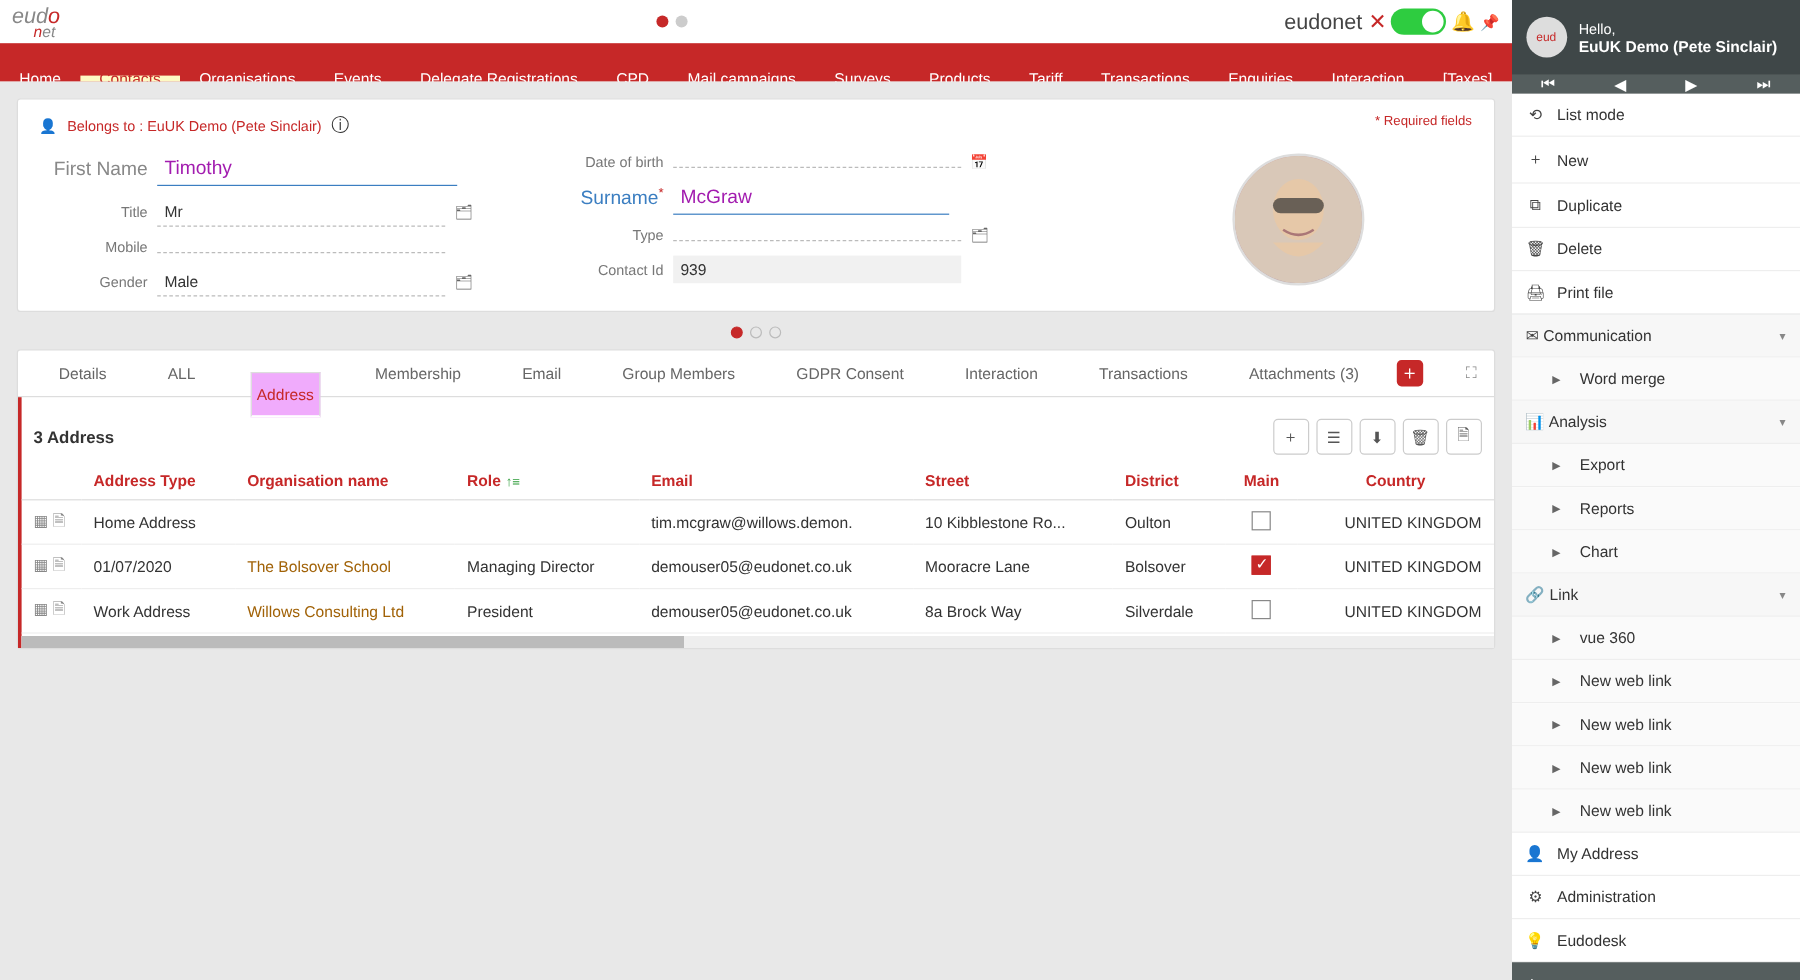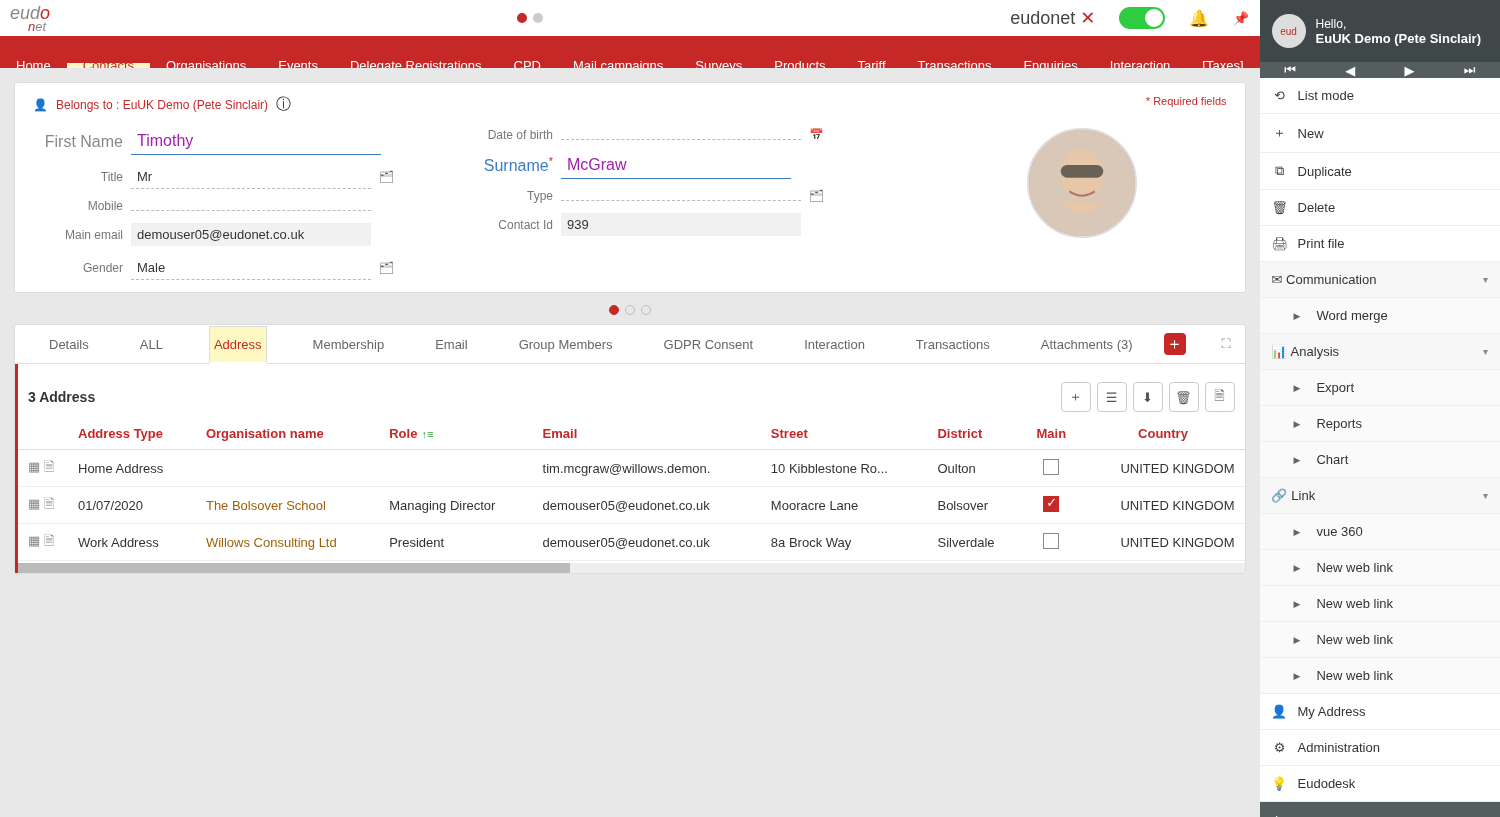--- a/index.html
+++ b/index.html
@@ -3,21 +3,21 @@
 <meta charset="utf-8">
 <style>
 * { box-sizing: border-box; margin: 0; padding: 0; }
 body { font-family: Arial, Helvetica, sans-serif; font-size: 13px; color: #333; background: #e8e8e8; width: 1500px; height: 817px; overflow: hidden; }
 .app { display: flex; height: 100%; }
 .left { flex: 1; display: flex; flex-direction: column; background: #fff; }
 .right { width: 255px; background: #3f4748; color: #ddd; display: flex; flex-direction: column; }
 .topbar { height: 36px; display: flex; align-items: center; padding: 0 10px; background: #fff; justify-content: space-between; }
 .logo { font-size: 18px; color: #888; font-style: italic; }
 .logo .red { color: #c62828; }
-.top-right { display: flex; align-items: center; gap: 24px; }
+.top-right { display: flex; align-items: center; gap: 4px; }
 .dot-row { display: flex; gap: 6px; align-items: center; }
 .dot { width: 10px; height: 10px; border-radius: 50%; background: #ccc; }
 .dot.active { background: #c62828; }
 .brand2 { font-size: 18px; color: #444; }
 .brand2 .x { color: #c62828; }
 .toggle { width: 46px; height: 22px; background: #2ecc40; border-radius: 11px; position: relative; }
 .toggle .knob { position: absolute; right: 2px; top: 2px; width: 18px; height: 18px; background: #fff; border-radius: 50%; }
 .bell { font-size: 16px; color: #222; }
 .pin { color: #ccc; }
 .tabs { background: #c62828; display: flex; height: 32px; align-items: stretch; }
@@ -39,21 +39,21 @@
 .field .val.ro { background: #f1f1f1; border-bottom: none; }
 .field .icon-after { color: #666; font-size: 12px; }
 .asterisk { color: #c62828; font-size: 11px; vertical-align: super; }
 .avatar { width: 110px; height: 110px; border-radius: 50%; border: 2px solid #ddd; position: absolute; right: 90px; top: 0; overflow: hidden; display:flex; align-items:center; justify-content:center; background: radial-gradient(circle at 40% 35%, #e8c9a6 0%, #caa 55%, #bbb 100%); }
 .avatar svg { width: 100%; height: 100%; }
 .dots-center { text-align: center; margin: 6px 0; }
 .dots-center .d { display:inline-block; width:10px; height:10px; border-radius:50%; border:1px solid #bbb; margin:0 3px; }
 .dots-center .d.active { background:#c62828; border-color:#c62828; }
 .subtabs { display: flex; align-items: center; gap: 18px; border-bottom: 1px solid #ddd; padding: 0 6px; }
 .subtab { padding: 10px 4px; color: #666; font-size: 13px; cursor: pointer; border: 1px solid transparent; margin-left: 23px; }
-.subtab.active { color: #c62828; border: 1px solid #ddd; border-bottom: 2px solid #fff; background:#fef9c3; position:relative; top:1px; }
+.subtab.active { color: #c62828; border: 1px solid #ddd; border-bottom: 2px solid #fff; background:#f0abfc; position:relative; top:18px; }
 .add-btn { background: #c62828; color: #fff; width: 22px; height: 22px; border-radius: 4px; display: inline-flex; align-items:center; justify-content:center; font-size: 16px; margin-left: 8px; }
 .expand-icn { margin-left: auto; color:#888; padding-right: 8px; }
 .tablewrap { padding: 12px 0 0 0; }
 .tbl-header { display:flex; align-items:center; justify-content:space-between; padding: 6px 10px; }
 .tbl-header .ttl { font-weight: bold; font-size: 14px; }
 .tbl-tools { display:flex; gap:6px; }
 .tool { width:30px; height:30px; border:1px solid #ccc; border-radius:4px; display:inline-flex; align-items:center; justify-content:center; color:#555; background:#fff; }
 table { width: 100%; border-collapse: collapse; }
 th { text-align: left; padding: 8px 10px; color: #c62828; font-weight: bold; border-bottom: 1px solid #ddd; font-size: 13px; }
 td { padding: 7px 10px; border-bottom: 1px solid #eee; font-size: 13px; }
@@ -135,24 +135,20 @@
               <span class="val blue" style="min-width:250px">Timothy</span>
             </div>
             <div class="field">
               <span class="lbl">Title</span>
               <span class="val">Mr</span>
               <span class="icon-after">🗂</span>
             </div>
             <div class="field">
               <span class="lbl">Mobile</span>
               <span class="val"></span>
-            </div>
-            <div class="field">
-              <span class="lbl">Main email</span>
-              <span class="val ro">demouser05@eudonet.co.uk</span>
             </div>
             <div class="field">
               <span class="lbl">Gender</span>
               <span class="val">Male</span>
               <span class="icon-after">🗂</span>
             </div>
           </div>
 
           <div class="form-col" style="flex:0 0 380px;">
             <div class="field">

